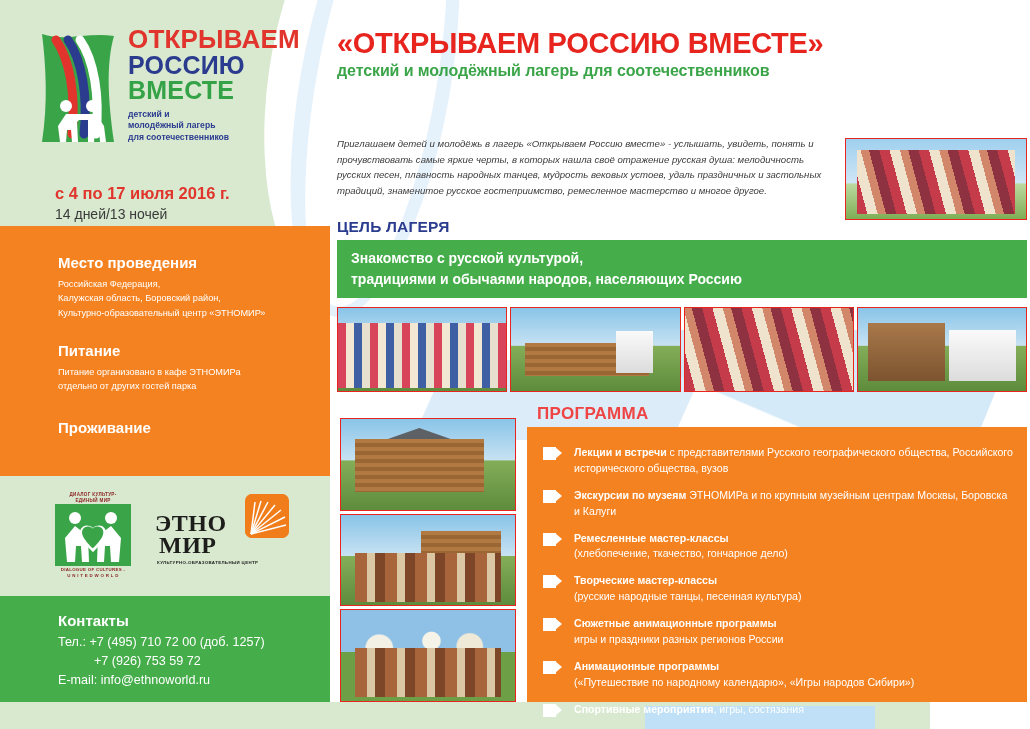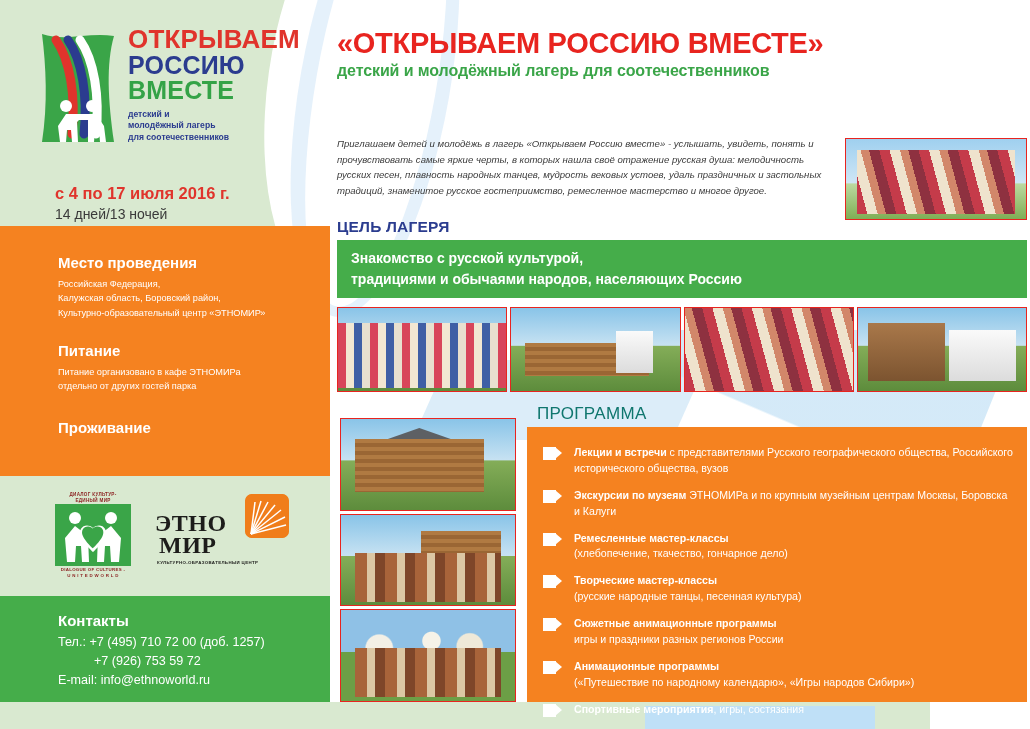--- a/index.html
+++ b/index.html
@@ -81,22 +81,22 @@
               border:1.6px solid #e8241f; overflow:hidden; }
 
   .goal-h { position:absolute; left:337px; top:218px; font-size:15.5px; font-weight:bold;
             color:#2b3c8f; letter-spacing:.2px; }
   .goal-band { position:absolute; left:337px; top:240px; width:690px; height:58px; background:#45ad4a; }
   .goal-band div { padding:8px 8px 0 14px; font-size:14px; font-weight:bold; color:#ffffff; line-height:1.5; }
 
   .strip { position:absolute; left:337px; top:307px; width:690px; height:85px; display:flex; gap:3px; }
   .strip .ph { flex:1; border:1.6px solid #e8241f; overflow:hidden; position:relative; }
 
-  .prog-h { position:absolute; left:537px; top:404px; font-size:17px; font-weight:normal;
-            color:#0f766e; letter-spacing:.3px; }
+  .prog-h { position:absolute; left:537px; top:404px; font-size:17px; font-weight:bold;
+            color:#ef4444; letter-spacing:.3px; }
   .prog-panel { position:absolute; left:527px; top:427px; width:500px; height:275px; background:#f58220; }
   .prog-list { padding:18px 14px 0 16px; }
   .prog-item { display:flex; gap:12px; margin-bottom:11px; }
   .tagmark { flex:none; width:19px; height:13px; margin-top:2px; position:relative; }
   .tagmark .body { position:absolute; left:0; top:0; width:13px; height:13px; background:#ffffff; }
   .tagmark .tip { position:absolute; left:12px; top:0; width:0; height:0;
                   border-top:6.5px solid transparent; border-bottom:6.5px solid transparent;
                   border-left:7px solid #ffffff; }
   .pi-text { font-size:10.6px; color:#ffffff; line-height:1.5; }
   .pi-text b { font-weight:bold; }

